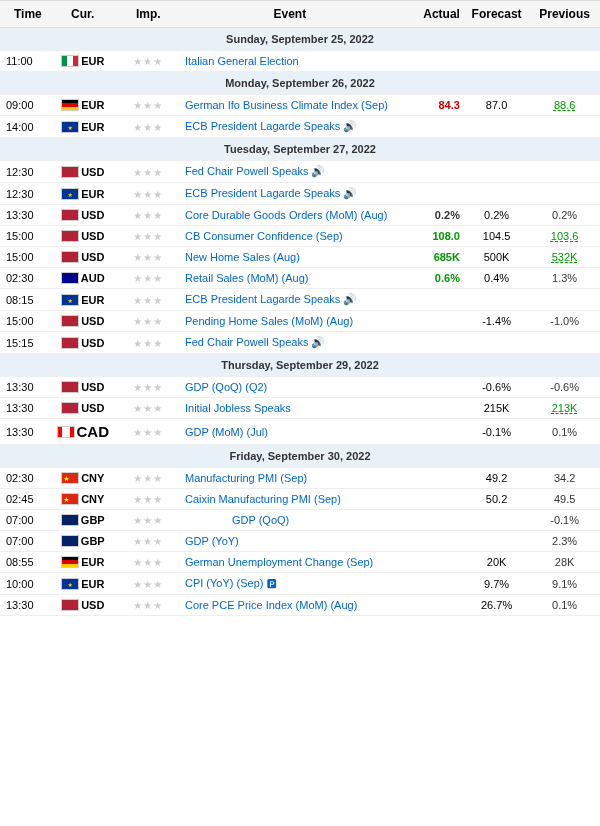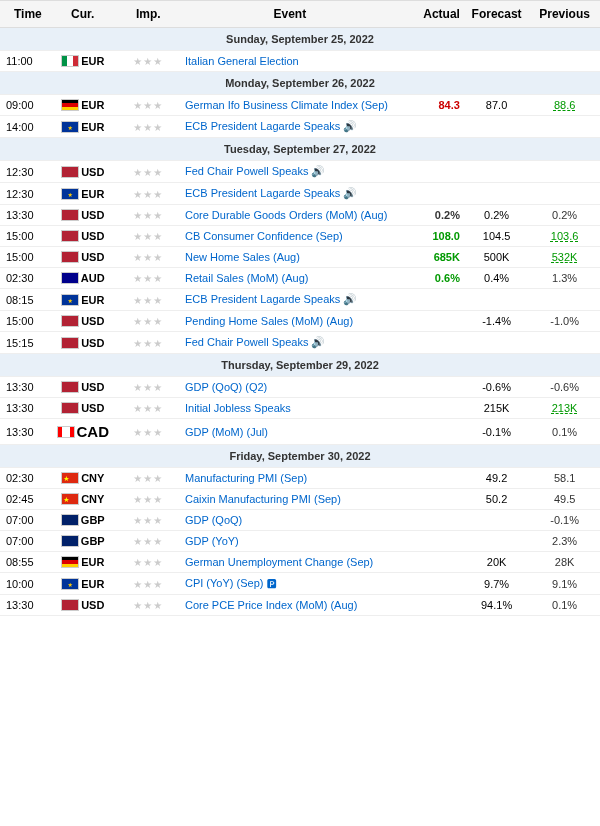--- a/index.html
+++ b/index.html
@@ -291,21 +291,21 @@
         <td class="col-cur">
           <div class="cur-cell">
             <span style="display:inline-block;width:18px;height:12px;background:#de2910;border:1px solid #ccc;vertical-align:middle;font-size:7px;color:#ffff00;line-height:12px;text-align:left;padding-left:1px;">★</span>
             <span style="font-size:11px;font-weight:bold;">CNY</span>
           </div>
         </td>
         <td class="col-imp"><span class="stars" style="color:#ccc;font-size:10px;">★★★</span></td>
         <td class="col-event"><span style="color: rgb(0, 102, 204); cursor: pointer;">Manufacturing PMI (Sep)</span></td>
         <td class="col-actual"></td>
         <td class="col-forecast">49.2</td>
-        <td class="col-previous"><span class="prev-normal">58.1</span></td>
+        <td class="col-previous"><span class="prev-normal">34.2</span></td>
       </tr>
       <tr>
         <td class="col-time">02:45</td>
         <td class="col-cur">
           <div class="cur-cell">
             <span style="display:inline-block;width:18px;height:12px;background:#de2910;border:1px solid #ccc;vertical-align:middle;font-size:7px;color:#ffff00;line-height:12px;text-align:left;padding-left:1px;">★</span>
             <span style="font-size:11px;font-weight:bold;">CNY</span>
           </div>
         </td>
         <td class="col-imp"><span class="stars" style="color:#ccc;font-size:10px;">★★★</span></td>
@@ -316,21 +316,21 @@
       </tr>
       <tr>
         <td class="col-time">07:00</td>
         <td class="col-cur">
           <div class="cur-cell">
             <span style="display:inline-block;width:18px;height:12px;background:#012169;border:1px solid #ccc;vertical-align:middle;"></span>
             <span style="font-size:11px;font-weight:bold;">GBP</span>
           </div>
         </td>
         <td class="col-imp"><span class="stars" style="color:#ccc;font-size:10px;">★★★</span></td>
-        <td class="col-event"><span style="color: rgb(0, 102, 204); cursor: pointer;">GDP (QoQ)</span></td>
+        <td class="col-event"><span style="color: rgb(0, 102, 204); cursor: pointer; margin-left: 47px;">GDP (QoQ)</span></td>
         <td class="col-actual"></td>
         <td class="col-forecast"></td>
         <td class="col-previous"><span class="prev-normal">-0.1%</span></td>
       </tr>
       <tr>
         <td class="col-time">07:00</td>
         <td class="col-cur">
           <div class="cur-cell">
             <span style="display:inline-block;width:18px;height:12px;background:#012169;border:1px solid #ccc;vertical-align:middle;"></span>
             <span style="font-size:11px;font-weight:bold;">GBP</span>
@@ -374,17 +374,17 @@
         <td class="col-time">13:30</td>
         <td class="col-cur">
           <div class="cur-cell">
             <span style="display:inline-block;width:18px;height:12px;background:#b22234;border:1px solid #ccc;vertical-align:middle;"></span>
             <span style="font-size:11px;font-weight:bold;">USD</span>
           </div>
         </td>
         <td class="col-imp"><span class="stars" style="color:#ccc;font-size:10px;">★★★</span></td>
         <td class="col-event"><span style="color: rgb(0, 102, 204); cursor: pointer;">Core PCE Price Index (MoM) (Aug)</span></td>
         <td class="col-actual"></td>
-        <td class="col-forecast">94.1%</td>
+        <td class="col-forecast">26.7%</td>
         <td class="col-previous"><span class="prev-normal">0.1%</span></td>
       </tr>
     </tbody>
 </table>
 
 </body></html>

